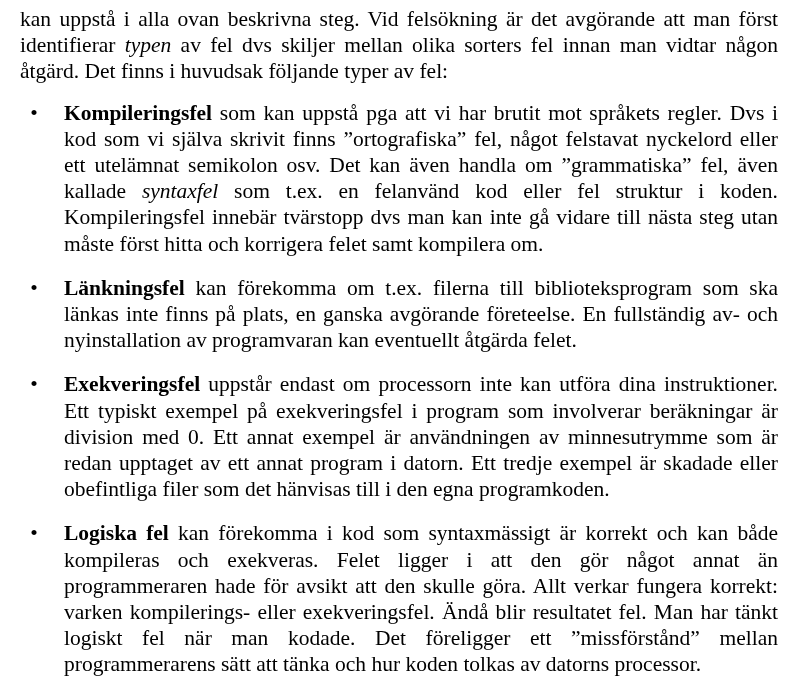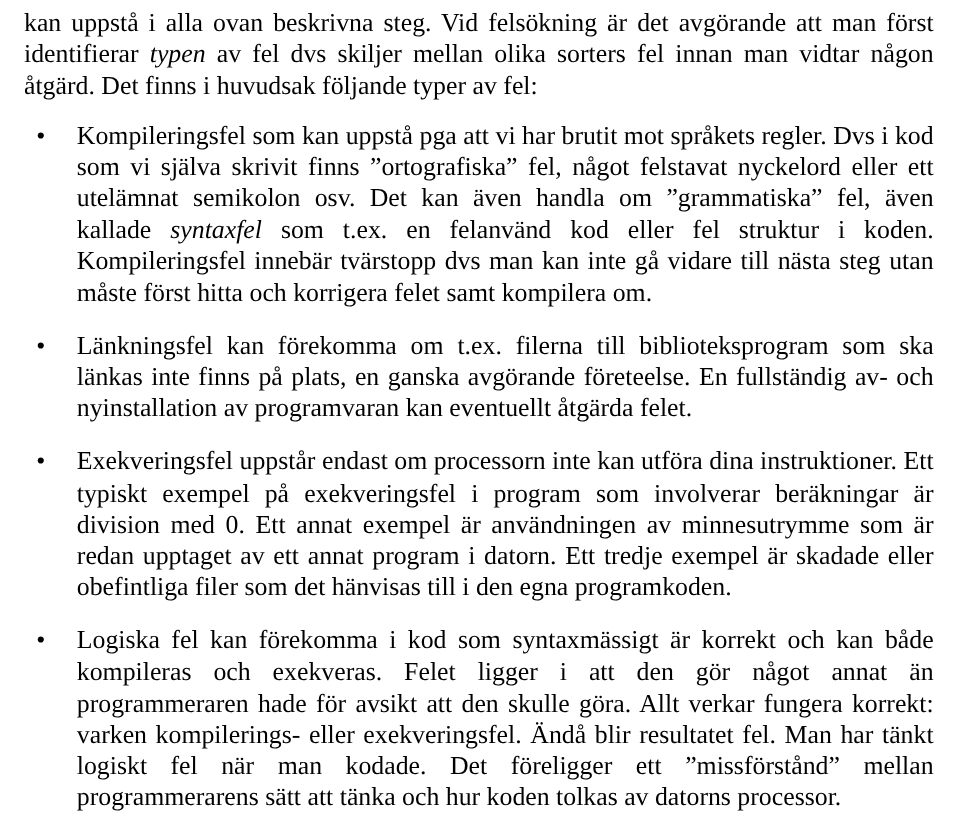--- a/index.html
+++ b/index.html
@@ -58,21 +58,21 @@
     position: absolute;
     left: 6px;
     top: 0;
     width: 16px;
     font-size: 21.5px;
     line-height: 26.2px;
     text-align: center;
   }
 
   .lead {
-    font-weight: normal;
+    font-weight: bold;
   }
 
   .ital {
     font-style: italic;
   }
 
   
   .bullet-item > .body-text,
   .intro > .body-text {
     display: inline;

